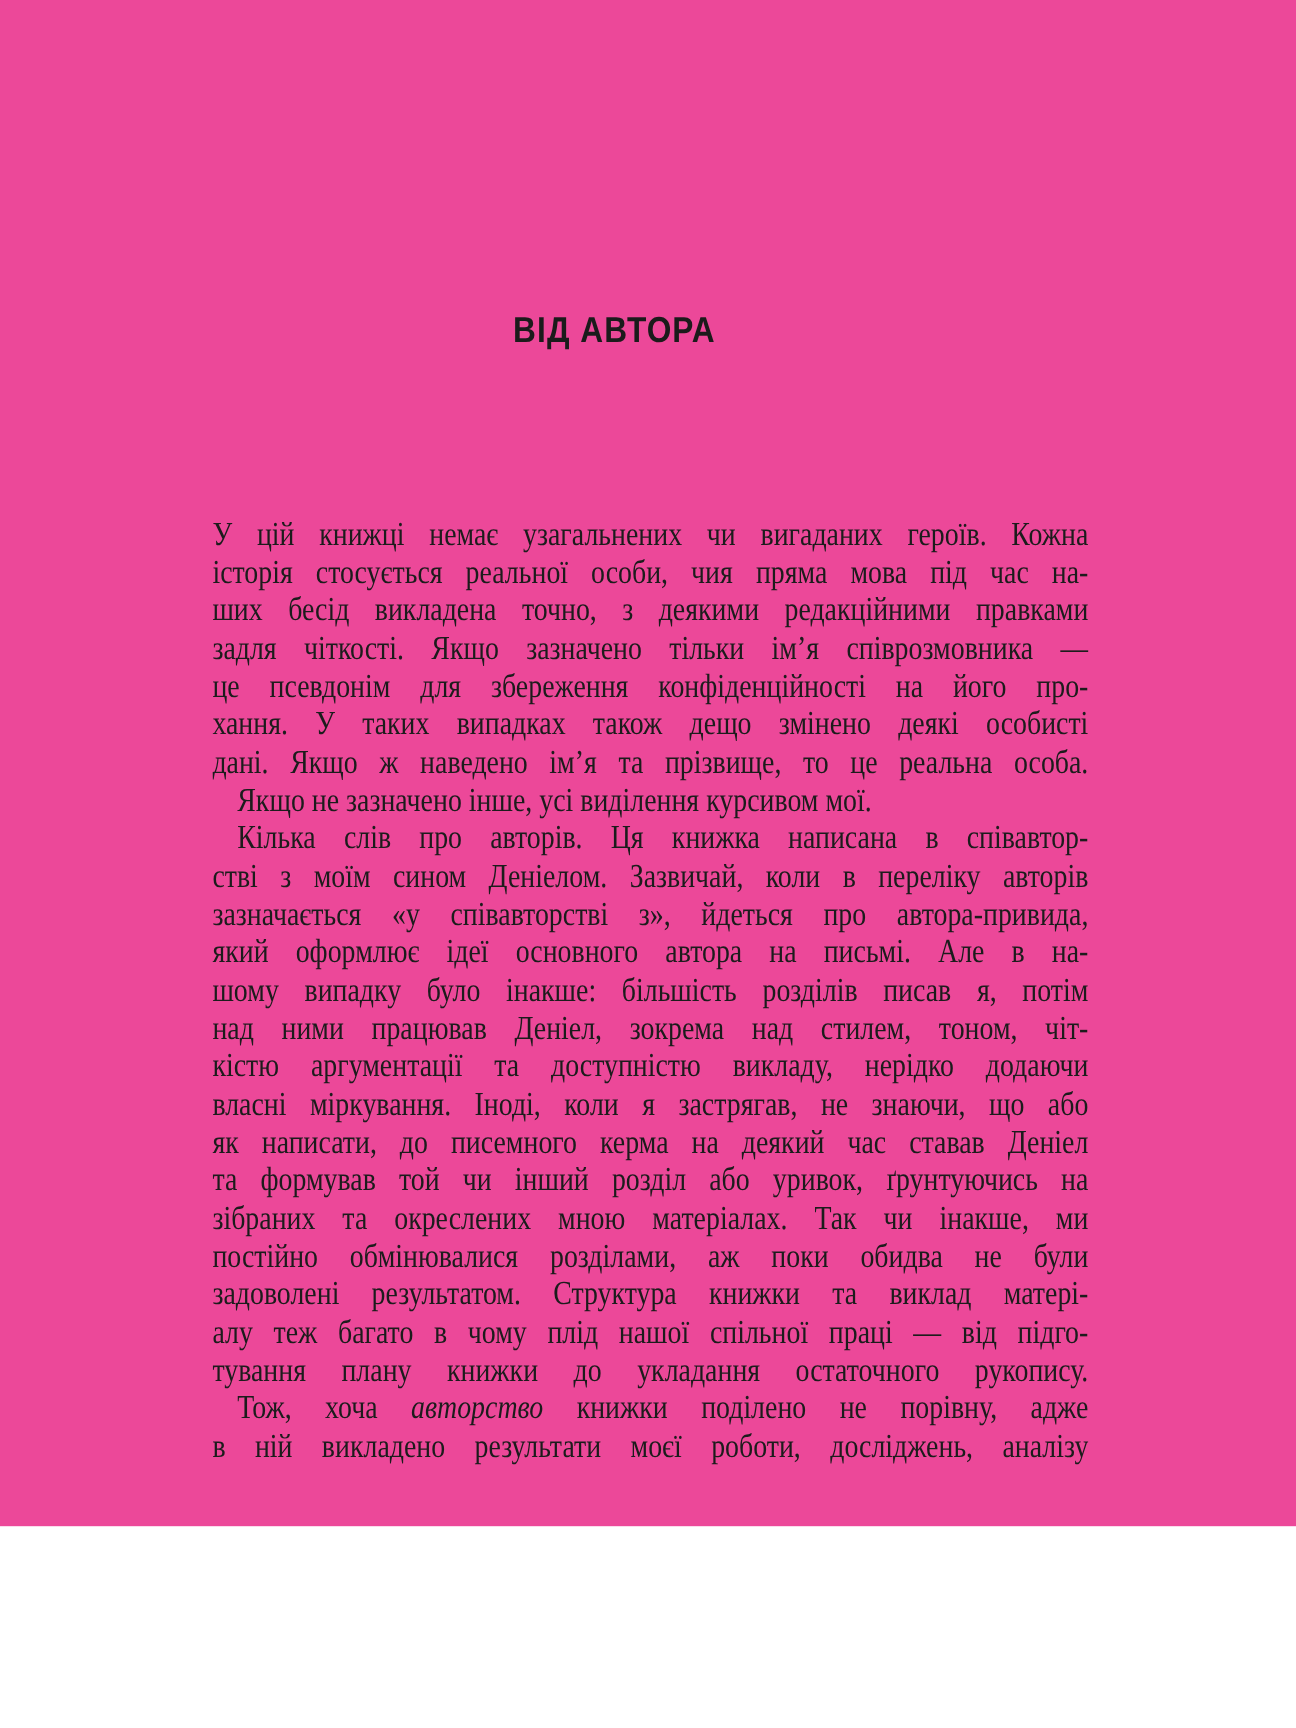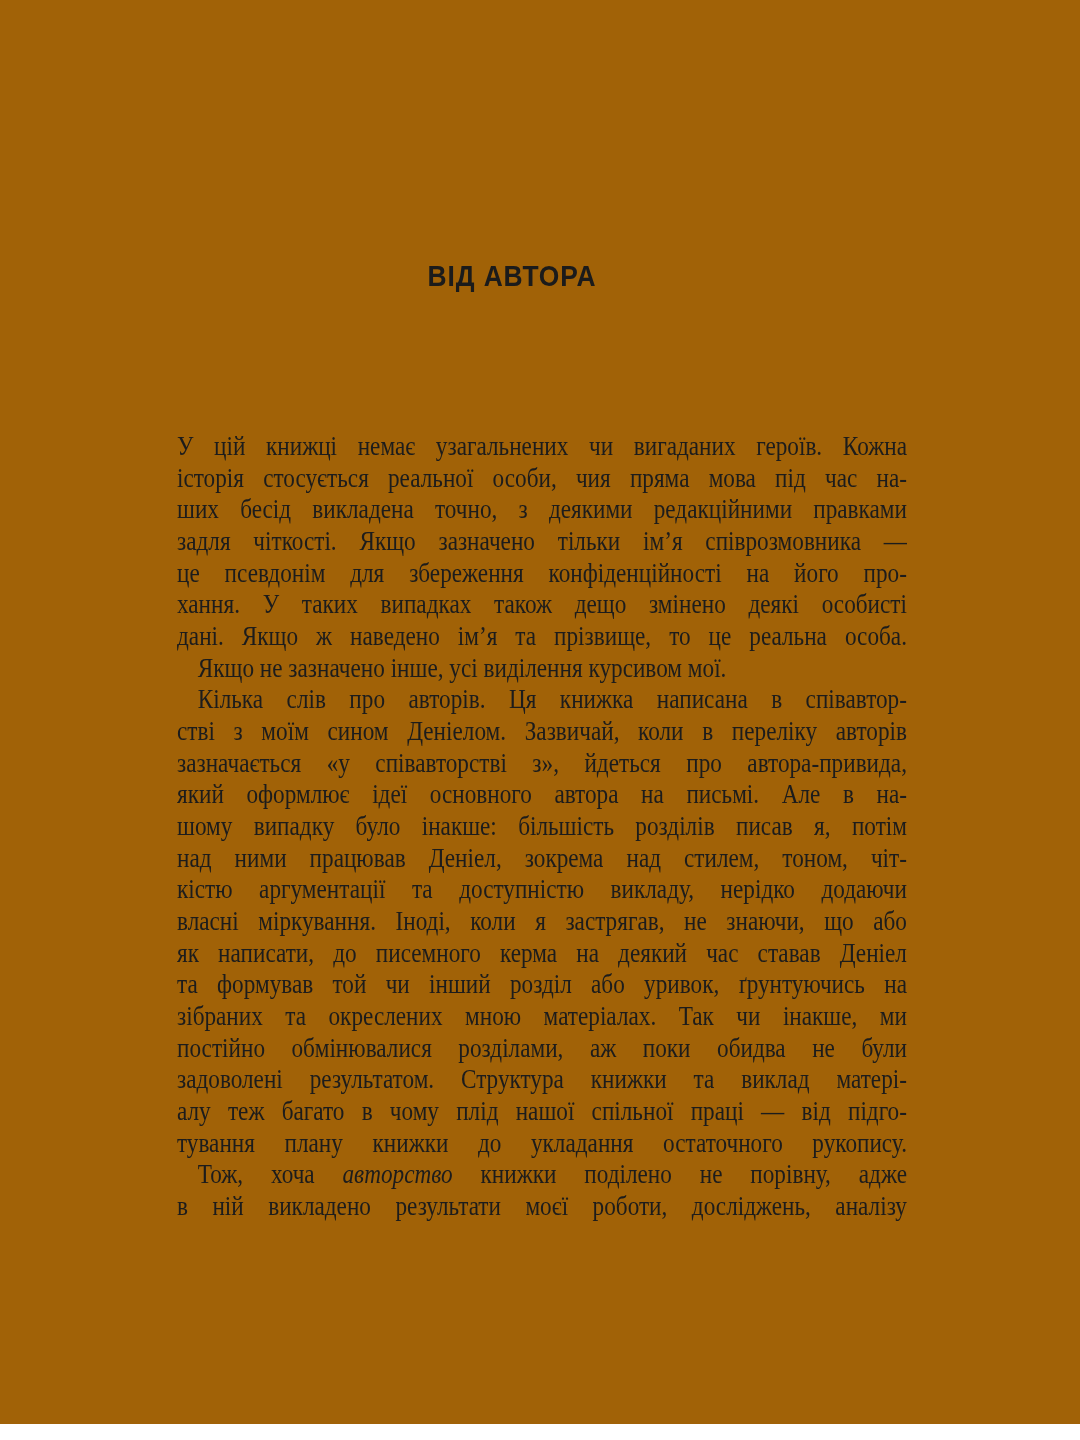--- a/index.html
+++ b/index.html
@@ -1,20 +1,20 @@
 <!DOCTYPE html>
 <html><head>
 <meta charset="utf-8">
 <style>
   html, body { margin: 0; padding: 0; background: #ffffff; }
   .page {
     position: relative;
     width: 1080px;
-    height: 1424px;
-    background: #a16207;
+    height: 1272px;
+    background: #ec4899;
     overflow: hidden;
     font-family: "Liberation Serif", serif;
     color: #1c1c1c;
   }
   .chapter-title {
     position: absolute;
     top: 261px;
     left: 0;
     width: 1024px;
     margin: 0;

